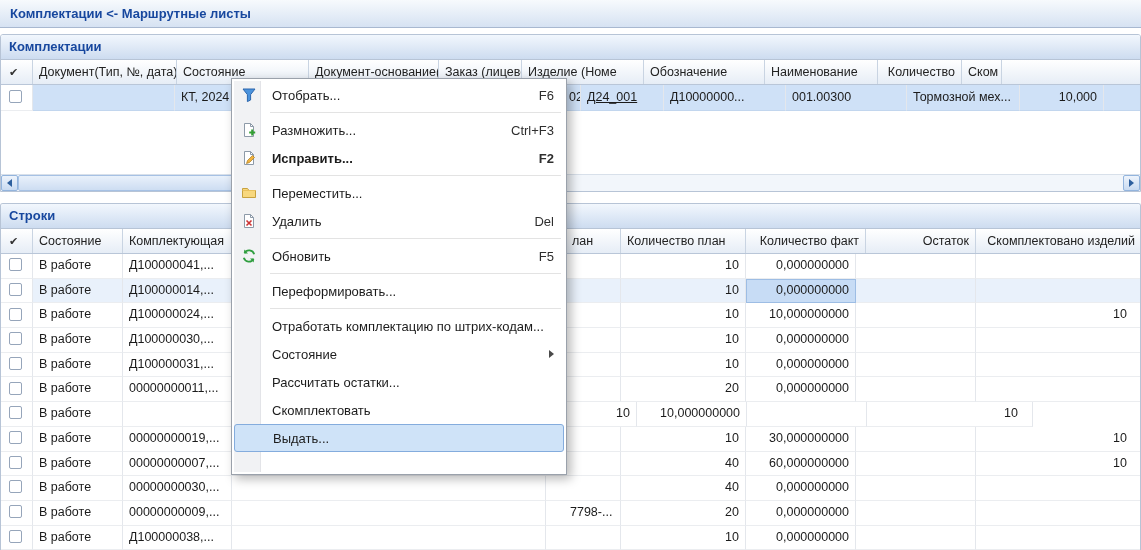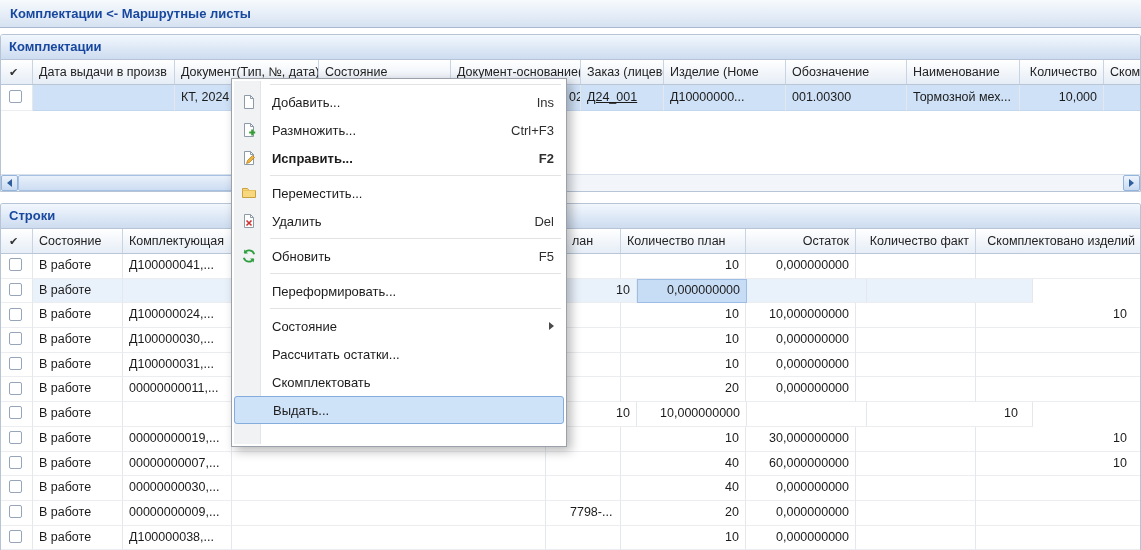--- a/index.html
+++ b/index.html
@@ -74,21 +74,20 @@
 
   <div class="main-header">
     <span>Комплектации &lt;- Маршрутные листы</span>
   </div>
 
   <div class="section upper-section">
     <div class="section-title">Комплектации</div>
     <div class="grid" id="upper-grid">
         <div class="grid-header">
           <div class="hcell" style="width: 32px;"><span class="hcheck">✔</span></div>
-          <div class="hcell" style="width: 142px;">Дата выдачи в произв</div>
           <div class="hcell" style="width: 144px;">Документ(Тип, №, дата)</div>
           <div class="hcell" style="width: 132px;">Состояние</div>
           <div class="hcell" style="width: 130px;">Документ-основание(Ти</div>
           <div class="hcell" style="width: 83px;">Заказ (лицево</div>
           <div class="hcell" style="width: 122px;">Изделие (Номе</div>
           <div class="hcell" style="width: 121px;">Обозначение</div>
           <div class="hcell" style="width: 113px;">Наименование</div>
           <div class="hcell" style="width: 84px; text-align: right;">Количество</div>
           <div class="hcell" style="width: 40px;">Ском</div>
         </div>
@@ -121,38 +120,39 @@
   <div class="section lower-section">
     <div class="section-title">Строки</div>
     <div class="grid" id="lower-grid">
         <div class="grid-header">
           <div class="hcell" style="width: 32px;"><span class="hcheck">✔</span></div>
           <div class="hcell" style="width: 90px;">Состояние</div>
           <div class="hcell" style="width: 109px;">Комплектующая</div>
           <div class="hcell" style="width: 314px;"></div>
           <div class="hcell" style="width: 75px; padding-left: 26px;">лан</div>
           <div class="hcell" style="width: 125px; text-align: left;">Количество план</div>
+          <div class="hcell" style="width: 120px; text-align: right;">Количество факт</div>
           <div class="hcell" style="width: 110px; text-align: right;">Остаток</div>
-          <div class="hcell" style="width: 120px; text-align: right;">Количество факт</div>
           <div class="hcell" style="width: 166px; text-align: right;">Скомплектовано изделий</div>
         </div>
         <div class="grid-row" style="height: 24.7px; line-height: 23.7px;">
           <div class="cell check-cell" style="width: 32px;"><span class="checkbox"></span></div>
           <div class="cell" style="width: 90px;">В работе</div>
           <div class="cell" style="width: 109px;">Д100000041,...</div>
           <div class="cell" style="width: 314px;"></div>
           <div class="cell" style="width: 75px;"></div>
           <div class="cell" style="width: 125px; text-align: right;">10</div>
           <div class="cell" style="width: 110px; text-align: right;">0,000000000</div>
           <div class="cell" style="width: 120px; text-align: right;"></div>
           <div class="cell" style="width: 166px; text-align: right; padding-right: 14px;"></div>
         </div>
         <div class="grid-row row-current" style="height: 24.7px; line-height: 23.7px;">
           <div class="cell check-cell" style="width: 32px;"><span class="checkbox"></span></div>
           <div class="cell" style="width: 90px;">В работе</div>
+          <div class="cell" style="width: 109px;">Д100000014,...</div>
           <div class="cell" style="width: 314px;"></div>
           <div class="cell" style="width: 75px;"></div>
           <div class="cell" style="width: 125px; text-align: right;">10</div>
           <div class="cell cell-selected" style="width: 110px; text-align: right;">0,000000000</div>
           <div class="cell" style="width: 120px; text-align: right;"></div>
           <div class="cell" style="width: 166px; text-align: right; padding-right: 14px;"></div>
         </div>
         <div class="grid-row" style="height: 24.7px; line-height: 23.7px;">
           <div class="cell check-cell" style="width: 32px;"><span class="checkbox"></span></div>
           <div class="cell" style="width: 90px;">В работе</div>
@@ -261,31 +261,30 @@
           <div class="cell" style="width: 110px; text-align: right;">0,000000000</div>
           <div class="cell" style="width: 120px; text-align: right;"></div>
           <div class="cell" style="width: 166px; text-align: right; padding-right: 14px;"></div>
         </div>
       </div>
   </div>
 
   <div class="context-menu" id="context-menu">
     <div class="menu-gutter"></div>
     <div id="menu-items">
-        <div class="menu-sep"></div>
-        <div class="menu-item">
-          <div class="mi-icon">
-            <svg viewBox="0 0 16 16">
-              <path d="M3.5 1.5h6l3 3v10h-9z" fill="#fff" stroke="#8d9aa8"></path>
-              <path d="M9.5 1.5v3h3" fill="none" stroke="#8d9aa8"></path>
-            </svg>
-          </div>
-          <span class="mi-label">Добавить...</span>
-          <span class="mi-shortcut">Ins</span>
-        </div>
+        <div class="menu-item">
+          <div class="mi-icon">
+            <svg viewBox="0 0 16 16">
+              <path d="M2 2h12L9.6 7.6V13l-3.2 1.6V7.6z" fill="#4b93dd" stroke="#2c66ad" stroke-width="1" stroke-linejoin="round"></path>
+            </svg>
+          </div>
+          <span class="mi-label">Отобрать...</span>
+          <span class="mi-shortcut">F6</span>
+        </div>
+        <div class="menu-sep"></div>
         <div class="menu-item">
           <div class="mi-icon">
             <svg viewBox="0 0 16 16">
               <path d="M3.5 1.5h6l3 3v10h-9z" fill="#fff" stroke="#8d9aa8"></path>
               <path d="M9.5 1.5v3h3" fill="none" stroke="#8d9aa8"></path>
               <path d="M11.2 7.5v6M8.2 10.5h6" stroke="#33a033" stroke-width="2"></path>
             </svg>
           </div>
           <span class="mi-label">Размножить...</span>
           <span class="mi-shortcut">Ctrl+F3</span>
@@ -334,20 +333,23 @@
           </div>
           <span class="mi-label">Обновить</span>
           <span class="mi-shortcut">F5</span>
         </div>
         <div class="menu-sep"></div>
         <div class="menu-item">
           <span class="mi-label">Переформировать...</span>
         </div>
         <div class="menu-sep"></div>
         <div class="menu-item">
+          <span class="mi-label">Отработать комплектацию по штрих-кодам...</span>
+        </div>
+        <div class="menu-item">
           <span class="mi-label">Состояние</span>
           <span class="mi-arrow"></span>
         </div>
         <div class="menu-item">
           <span class="mi-label">Рассчитать остатки...</span>
         </div>
         <div class="menu-item">
           <span class="mi-label">Скомплектовать</span>
         </div>
         <div class="menu-item highlighted">

